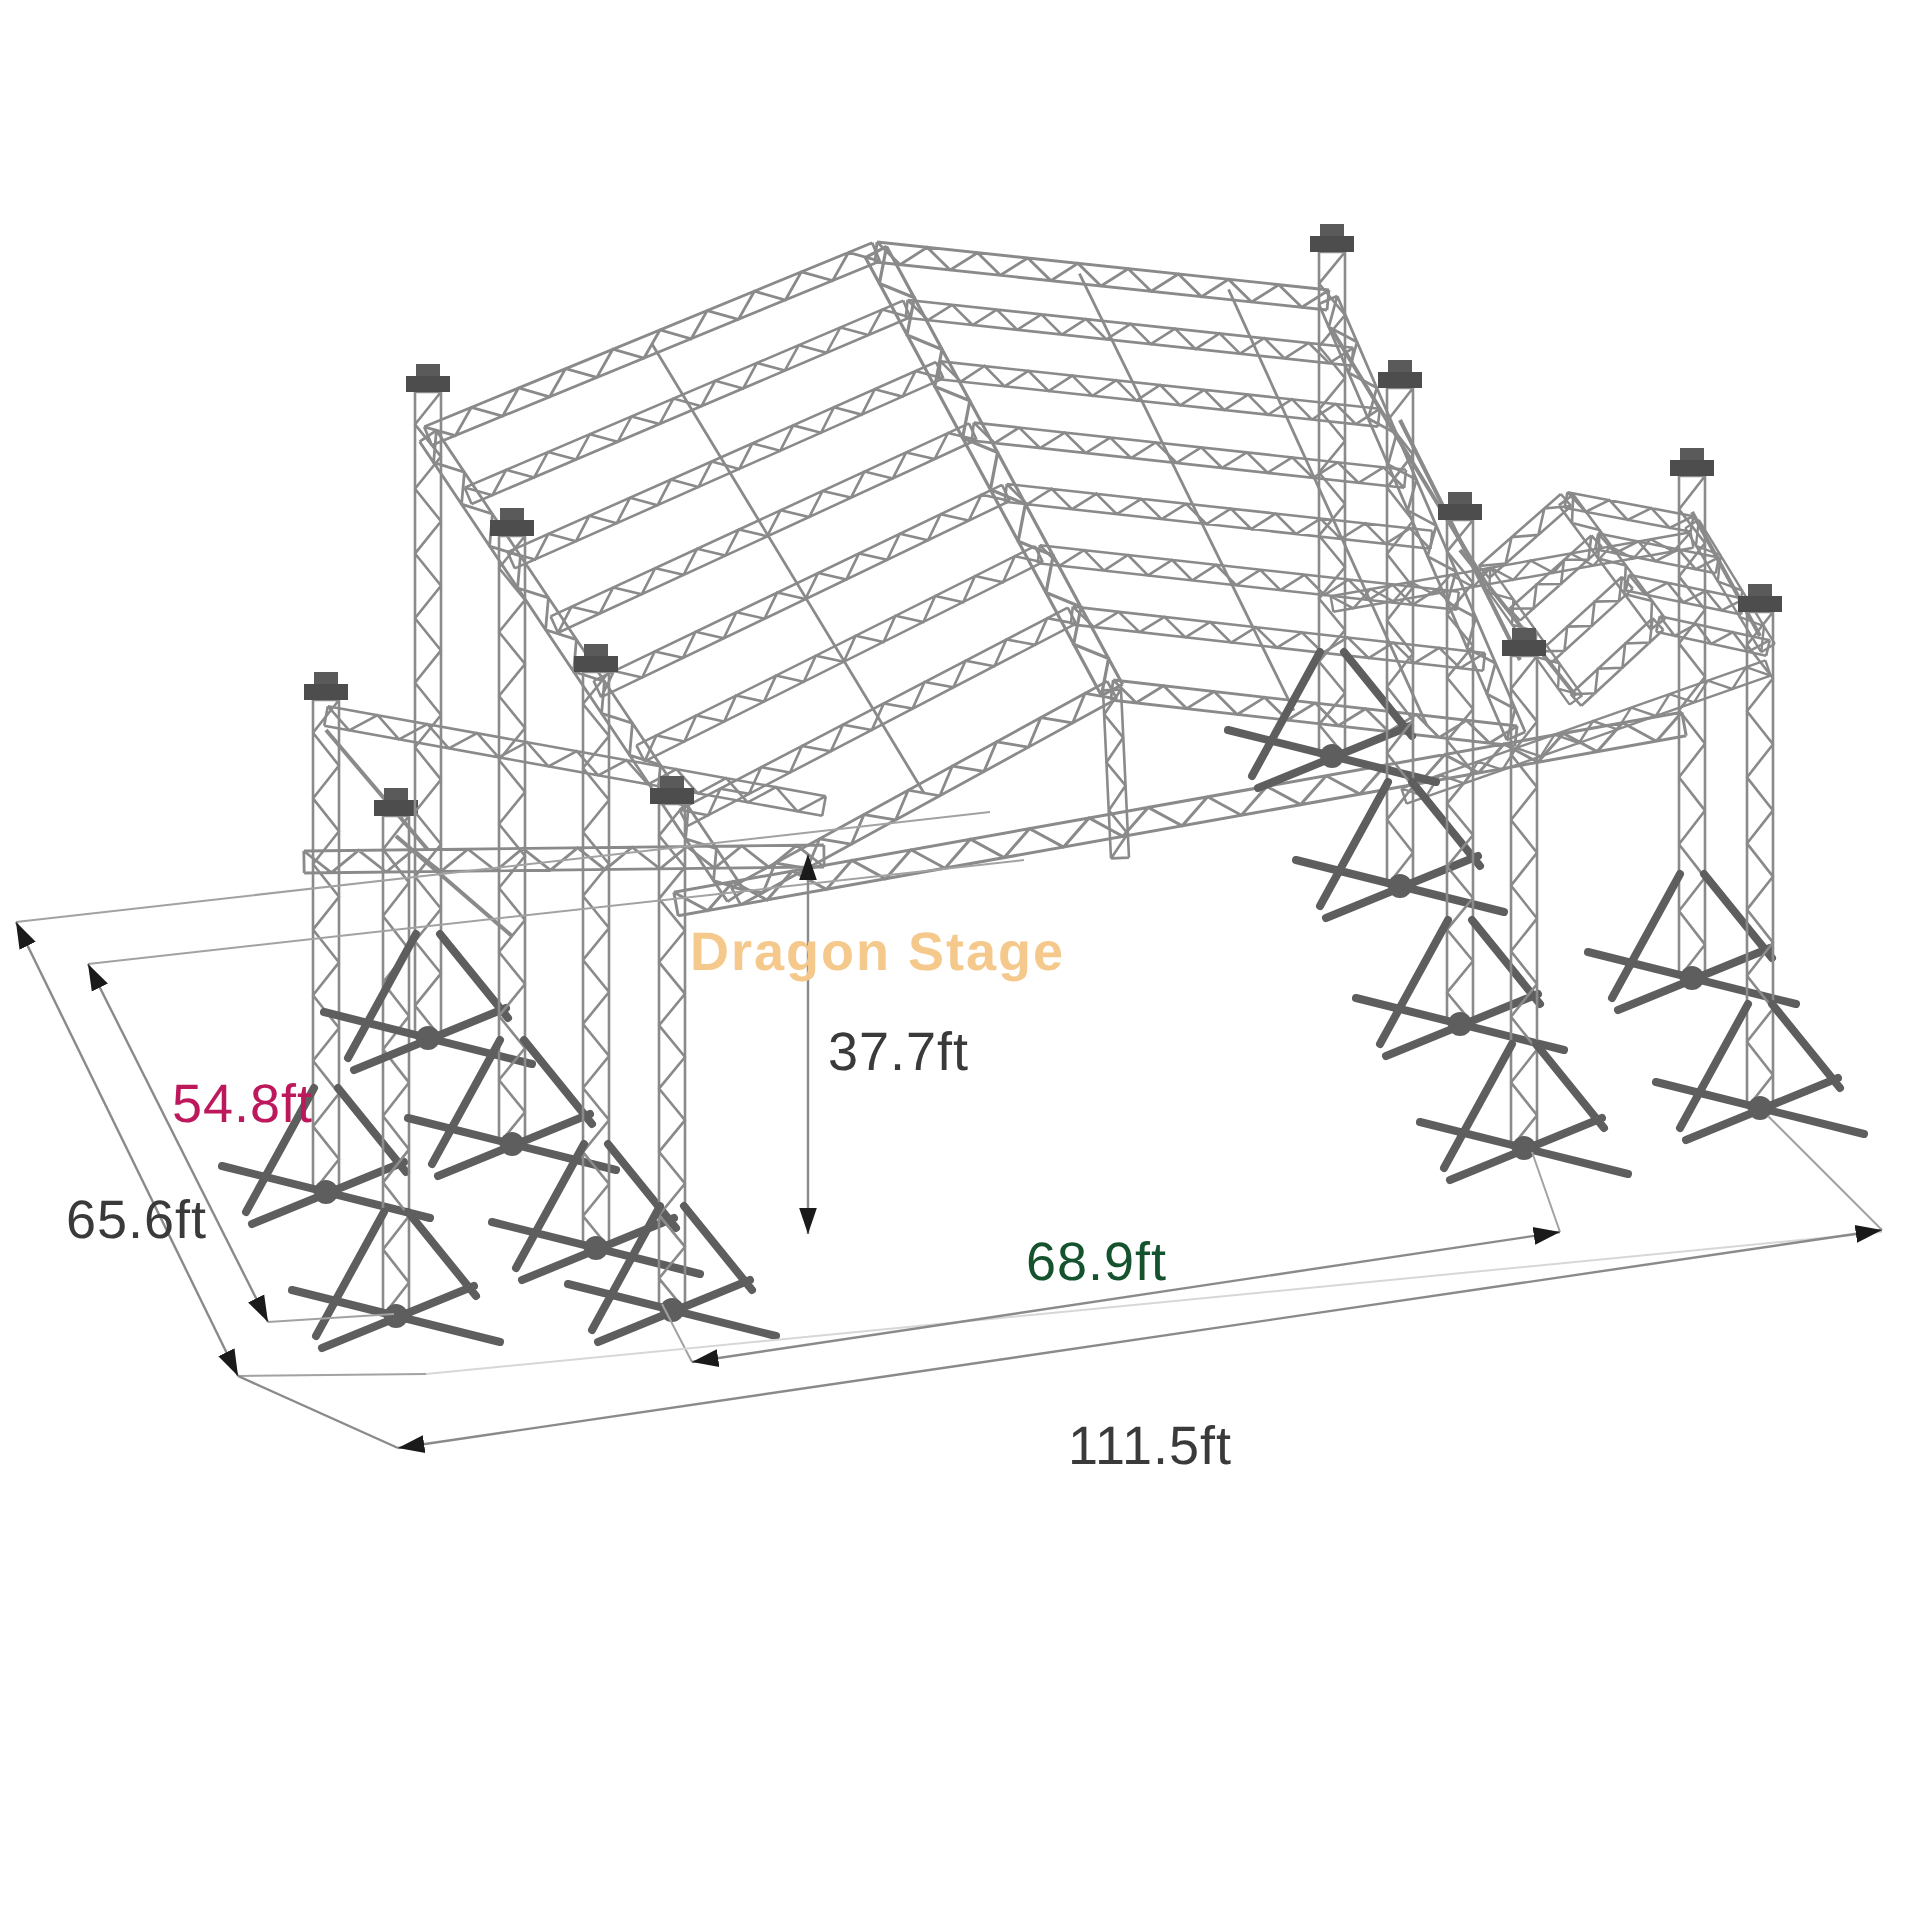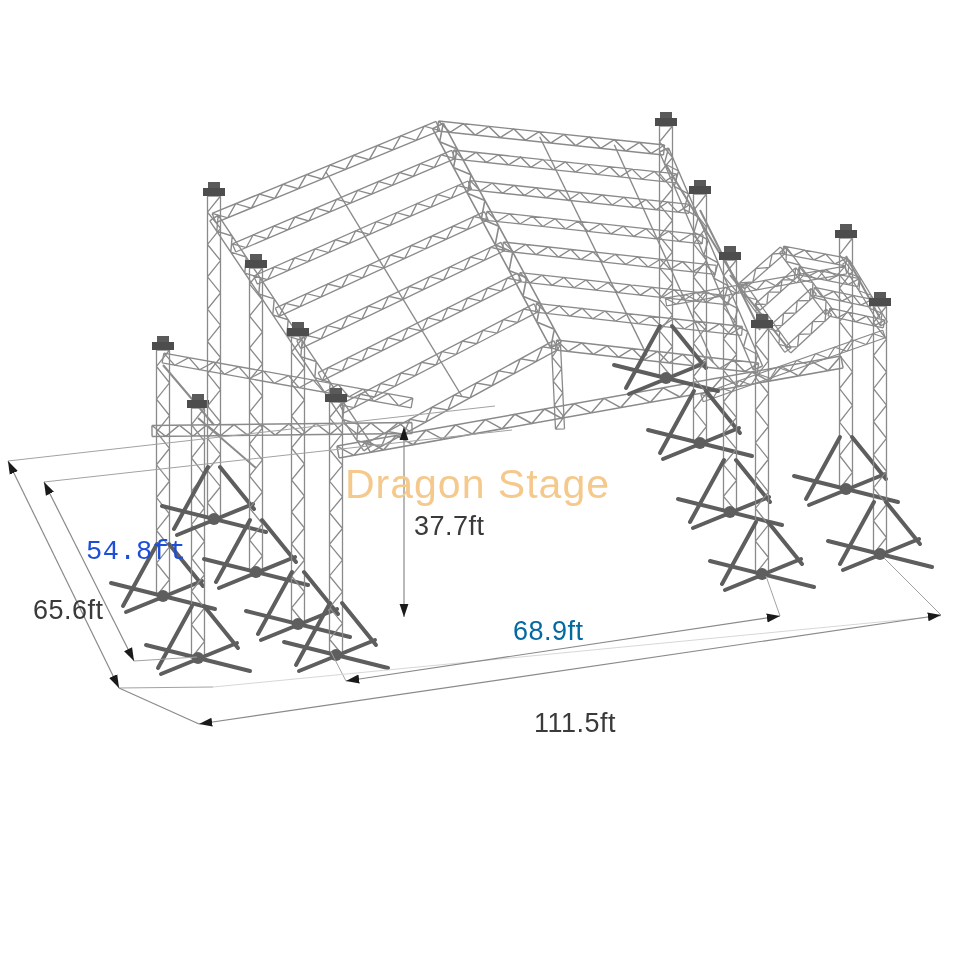--- a/index.html
+++ b/index.html
@@ -6,21 +6,21 @@
   .canvas{
     position:relative;width:960px;height:960px;background:#ffffff;overflow:hidden;
     font-family:"Liberation Sans", sans-serif;
   }
   .canvas svg{position:absolute;left:0;top:0;}
   .dim-label{
     position:absolute;font-size:27px;font-weight:500;color:#3a3a3a;
     letter-spacing:0.5px;white-space:nowrap;user-select:none;text-align:right;
   }
   .watermark{
-    position:absolute;left:345px;top:461px;font-size:41px;font-weight:normal;
+    position:absolute;left:345px;top:461px;font-size:27px;font-weight:bold;
     letter-spacing:1px;color:#f5c98c;white-space:nowrap;user-select:none;
   }
   .lbl-54{left:86px;top:537px;}
   .lbl-65{left:17px;top:595px;margin-left:16px;}
   .lbl-37{left:414px;top:511px;}
   .lbl-68{left:513px;top:616px;}
   .lbl-111{left:534px;top:672px;margin-top:36px;}
 </style>
 </head>
 <body>
@@ -153,20 +153,20 @@
         <line x1="213" y1="687" x2="941" y2="616" stroke="#d7d7d7" stroke-width="1"></line>
         <line x1="119" y1="688" x2="199" y2="724" stroke="#8a8a8a" stroke-width="1.2"></line>
         <line x1="8" y1="461" x2="119" y2="688" stroke="#8a8a8a" stroke-width="1.2" marker-start="url(#arr)" marker-end="url(#arr)"></line>
         <line x1="44" y1="482" x2="134" y2="661" stroke="#8a8a8a" stroke-width="1.2" marker-start="url(#arr)" marker-end="url(#arr)"></line>
         <line x1="404" y1="427" x2="404" y2="617" stroke="#8a8a8a" stroke-width="1.2" marker-start="url(#arr)" marker-end="url(#arr)"></line>
         <line x1="346" y1="681" x2="780" y2="616" stroke="#8a8a8a" stroke-width="1.2" marker-start="url(#arr)" marker-end="url(#arr)"></line>
         <line x1="199" y1="724" x2="941" y2="615" stroke="#8a8a8a" stroke-width="1.2" marker-start="url(#arr)" marker-end="url(#arr)"></line>
       </g>
     </svg>
 
-  <div class="dim-label lbl-54" style="color: #1d4ed8; font-family: Liberation Mono, monospace;">54.8ft</div>
+  <div class="dim-label lbl-54" style="color: #be185d;">54.8ft</div>
   <div class="dim-label lbl-65" style="color: rgb(58, 58, 58);">65.6ft</div>
   <div class="dim-label lbl-37" style="color: rgb(58, 58, 58);">37.7ft</div>
-  <div class="dim-label lbl-68" style="color: #0369a1;">68.9ft</div>
+  <div class="dim-label lbl-68" style="color: #14532d;">68.9ft</div>
   <div class="dim-label lbl-111" style="color: rgb(58, 58, 58);">111.5ft</div>
 
   <div class="watermark" style="color: rgb(245, 201, 140);">Dragon Stage</div>
 </div>
 
 </body></html>

